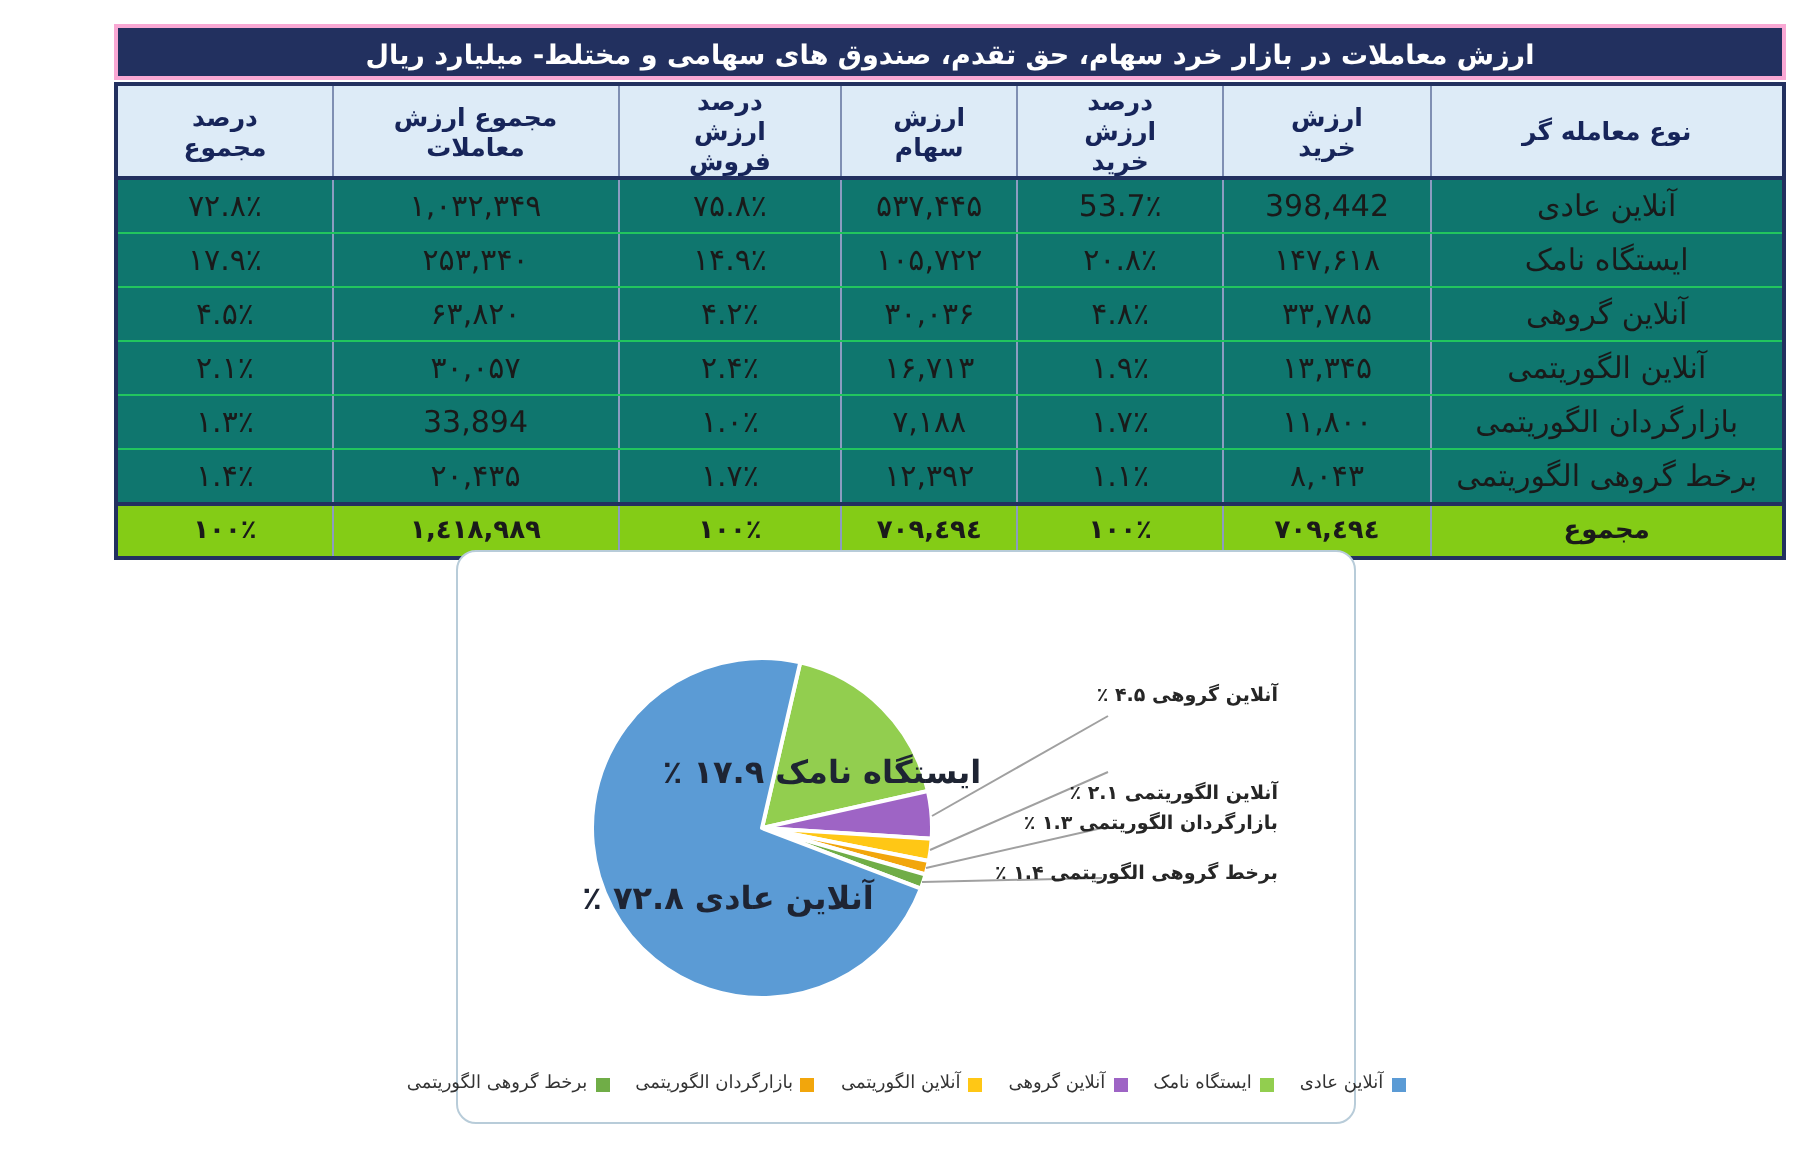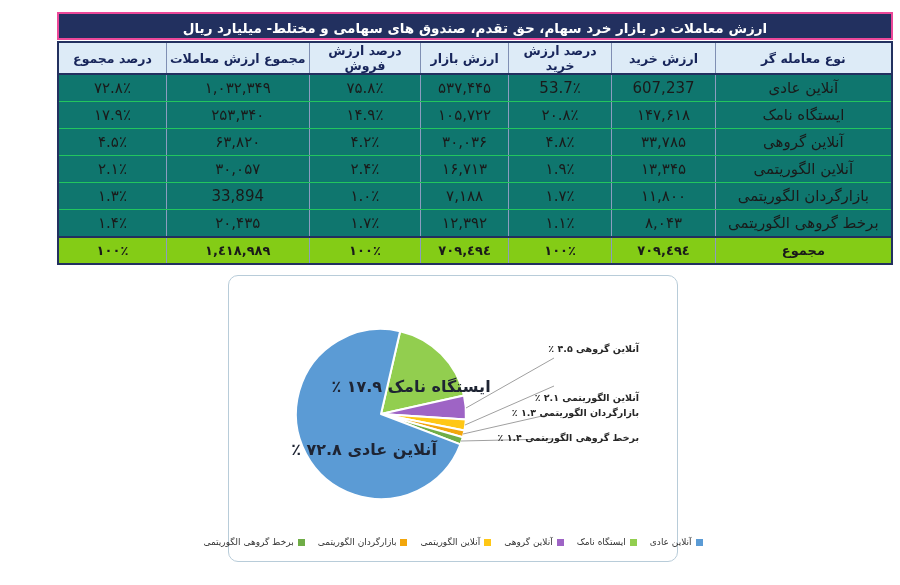--- a/index.html
+++ b/index.html
@@ -6,30 +6,30 @@
   body{
     width:900px;height:585px;position:relative;overflow:hidden;
     background:#ffffff;
     font-family:"DejaVu Sans","Liberation Sans",sans-serif;
   }
   
   .table-wrap{position:absolute;left:57px;top:12px;width:836px;}
   .tbl-title{
     height:28px;line-height:28px;text-align:center;
     font-size:13.5px;font-weight:bold;color:#fff;background:#22305F;
-    border:2px solid #ec4899;box-sizing:border-box;margin-bottom:1px;
+    border:2px solid #f9a8d4;box-sizing:border-box;margin-bottom:1px;
   }
   table.data{
     width:100%;border-collapse:collapse;table-layout:fixed;
     border:2px solid #22305F;
   }
   table.data th{
     background:#DDEBF7;color:#17255A;font-size:12.5px;font-weight:bold;
     height:27px;border-left:1px solid #7F8FB3;border-right:1px solid #7F8FB3;
-    border-bottom:2px solid #22305F;padding:0 0;
+    border-bottom:2px solid #22305F;padding:0 20px;
   }
   table.data td{
     height:26px;text-align:center;font-size:15px;color:#1a1a1a;
     border-left:1px solid #8C9CC0;border-right:1px solid #8C9CC0;
     border-bottom:1px solid #22c55e;padding:0 2px;background:#0f766e;
   }
   table.data tr.total td{
     background:#84cc16;font-weight:bold;border-top:2px solid #22305F;
     border-bottom:none;height:25px;font-size:13px;
   }
@@ -76,30 +76,30 @@
       <col style="width:10.5%">
         <col style="width:13.4%">
         <col style="width:17.1%">
       <col style="width:13.0%">
     </colgroup>
     <thead>
       <tr id="thead-row">
           <th>نوع معامله گر</th>
           <th>ارزش خرید</th>
           <th>درصد ارزش خرید</th>
-          <th>ارزش بازار</th>
+          <th>ارزش سهام</th>
           <th>درصد ارزش فروش</th>
           <th>مجموع ارزش معاملات</th>
           <th>درصد مجموع</th>
         </tr>
     </thead>
     <tbody id="tbody">
         <tr>
           <td>آنلاین عادی</td>
-          <td dir="ltr">607,237</td>
+          <td dir="ltr">398,442</td>
           <td dir="ltr">53.7٪</td>
           <td dir="ltr">۵۳۷,۴۴۵</td>
           <td dir="ltr">۷۵.۸٪</td>
           <td dir="ltr">۱,۰۳۲,۳۴۹</td>
           <td dir="ltr">۷۲.۸٪</td>
         </tr>
         <tr>
           <td>ایستگاه نامک</td>
           <td dir="ltr">۱۴۷,۶۱۸</td>
           <td dir="ltr">۲۰.۸٪</td>

